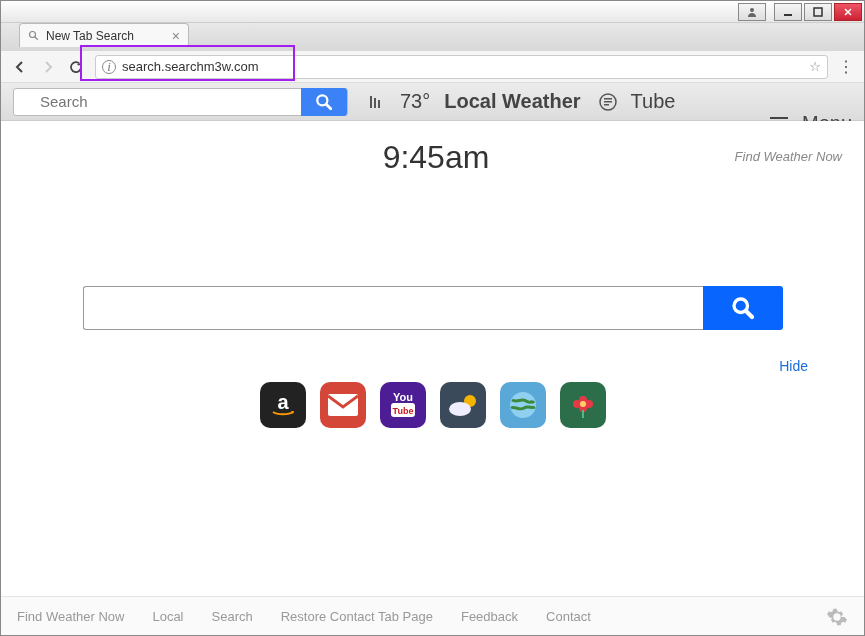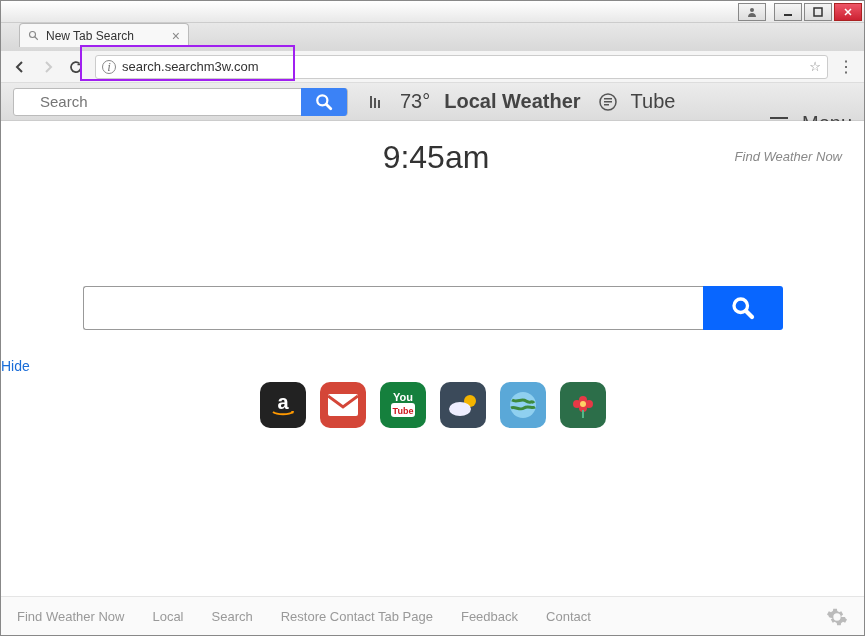--- a/index.html
+++ b/index.html
@@ -37,21 +37,21 @@
 
 
 .content { position: relative; height: 475px; background: #fff; }
 .clock { text-align: center; font-size: 32px; color: #333; padding-top: 18px; margin-left: 7px; }
 .brand { position: absolute; right: 22px; top: 28px; font-size: 13px; color: #888; font-style: italic; }
 
 .bigsearch { width: 700px; margin: 110px auto 0; display: flex; }
 .bigsearch input { flex: 1; height: 44px; border: 1px solid #999; border-right: none; border-radius: 3px 0 0 3px; padding: 0 12px; font-size: 16px; outline: none; }
 .bigsearch .bigbtn { width: 80px; height: 44px; background: #0866ff; border-radius: 0 3px 3px 0; display: flex; align-items: center; justify-content: center; cursor: pointer; }
 
-.hide { text-align: left; padding: 28px 56px 6px 0; font-size: 14px; }
+.hide { text-align: right; padding: 28px 56px 6px 0; font-size: 14px; }
 .hide a { color: #1a6dd8; text-decoration: none; cursor: pointer; }
 
 .icons { display: flex; justify-content: center; gap: 14px; margin-top: 2px; }
 .appicon { width: 46px; height: 46px; border-radius: 10px; display: flex; align-items: center; justify-content: center; cursor: pointer; color: #fff; }
 
 
 .footer { height: 40px; border-top: 1px solid #e5e5e5; background: #fafafa; display: flex; align-items: center; padding: 0 16px; gap: 28px; font-size: 13px; color: #999; }
 .footer a { color: #999; text-decoration: none; cursor: pointer; }
 .footer .gear { margin-left: auto; cursor: pointer; color: #aaa; }
 
@@ -184,21 +184,21 @@
           <path d="M6 23c4 3 16 3 20 0" stroke="#ff9900" stroke-width="2" fill="none"></path>
           <path d="M24 22l3 0-1 3" fill="#ff9900"></path>
         </svg>
     </div>
     <div class="appicon" style="background:#d44638">
       <svg width="30" height="22" viewBox="0 0 30 22">
           <rect width="30" height="22" rx="2" fill="#fff"></rect>
           <path d="M0 2l15 11L30 2" fill="none" stroke="#d44638" stroke-width="3"></path>
         </svg>
     </div>
-    <div class="appicon" style="background:#15803d">
+    <div class="appicon" style="background:#4c1d95">
       <svg width="36" height="36" viewBox="0 0 36 36">
           <text x="18" y="14" text-anchor="middle" font-size="11" font-weight="bold" fill="#fff">You</text>
           <rect x="6" y="16" width="24" height="14" rx="3" fill="#fff"></rect>
           <text x="18" y="27" text-anchor="middle" font-size="9" font-weight="bold" fill="#cc181e">Tube</text>
         </svg>
     </div>
     <div class="appicon" style="background:#3b4a5a">
       <svg width="34" height="28" viewBox="0 0 34 28">
           <circle cx="24" cy="10" r="6" fill="#f4b400"></circle>
           <ellipse cx="14" cy="18" rx="11" ry="7" fill="#eef"></ellipse>

